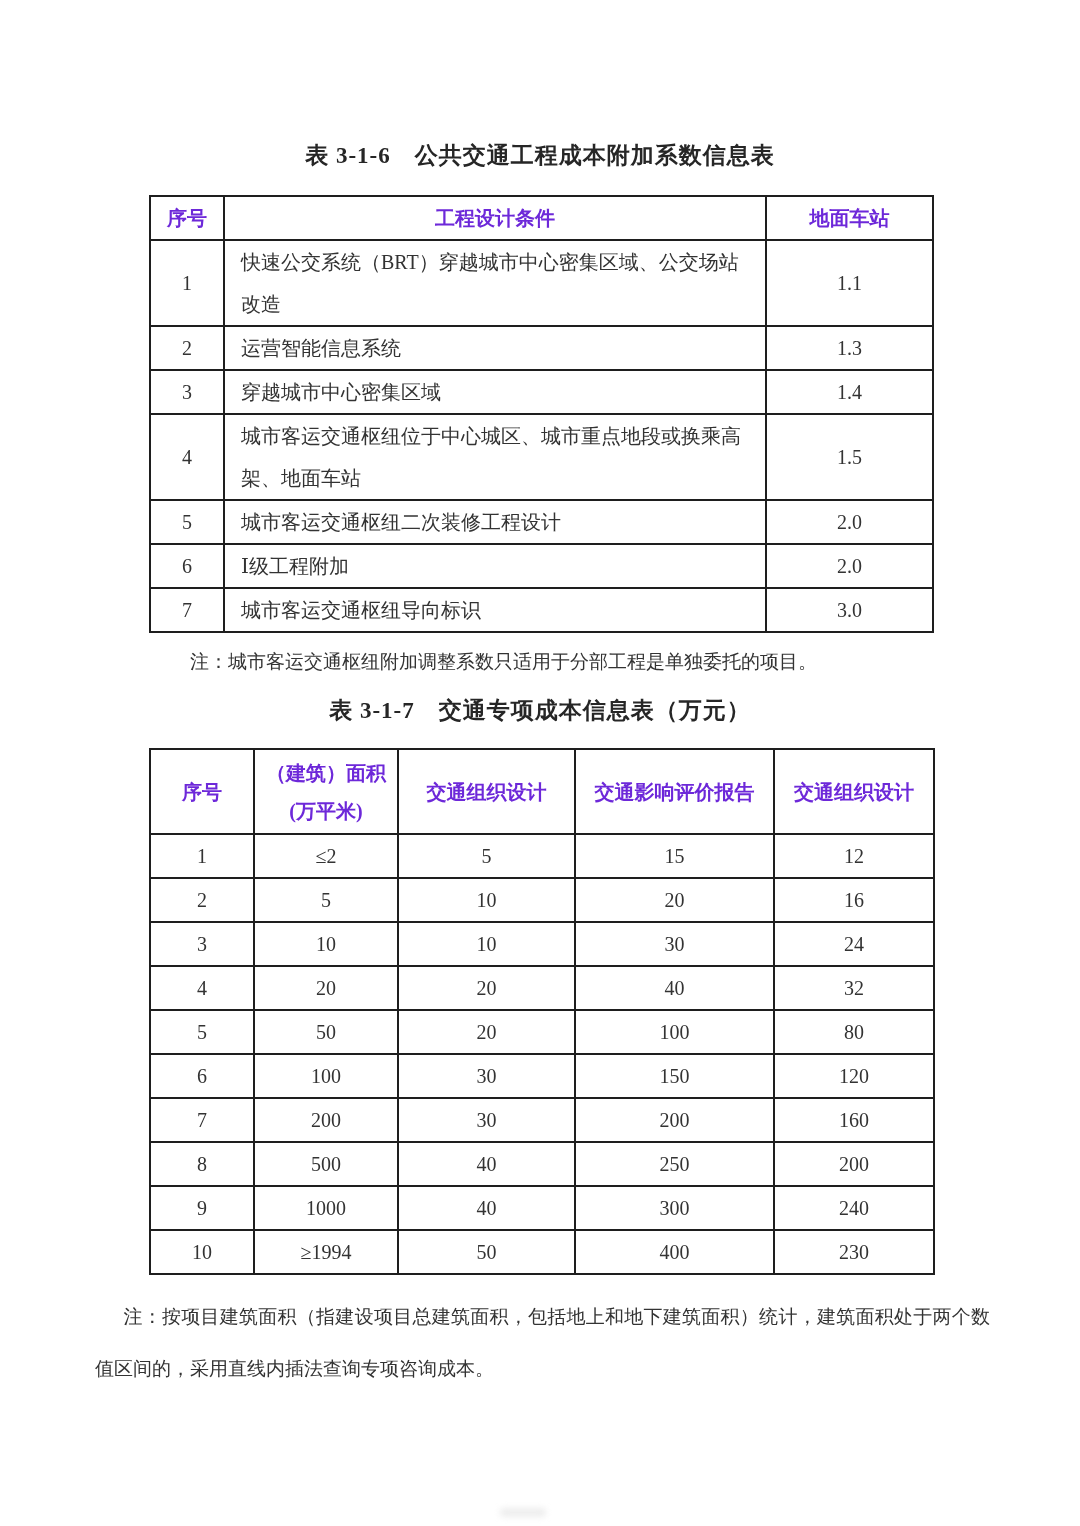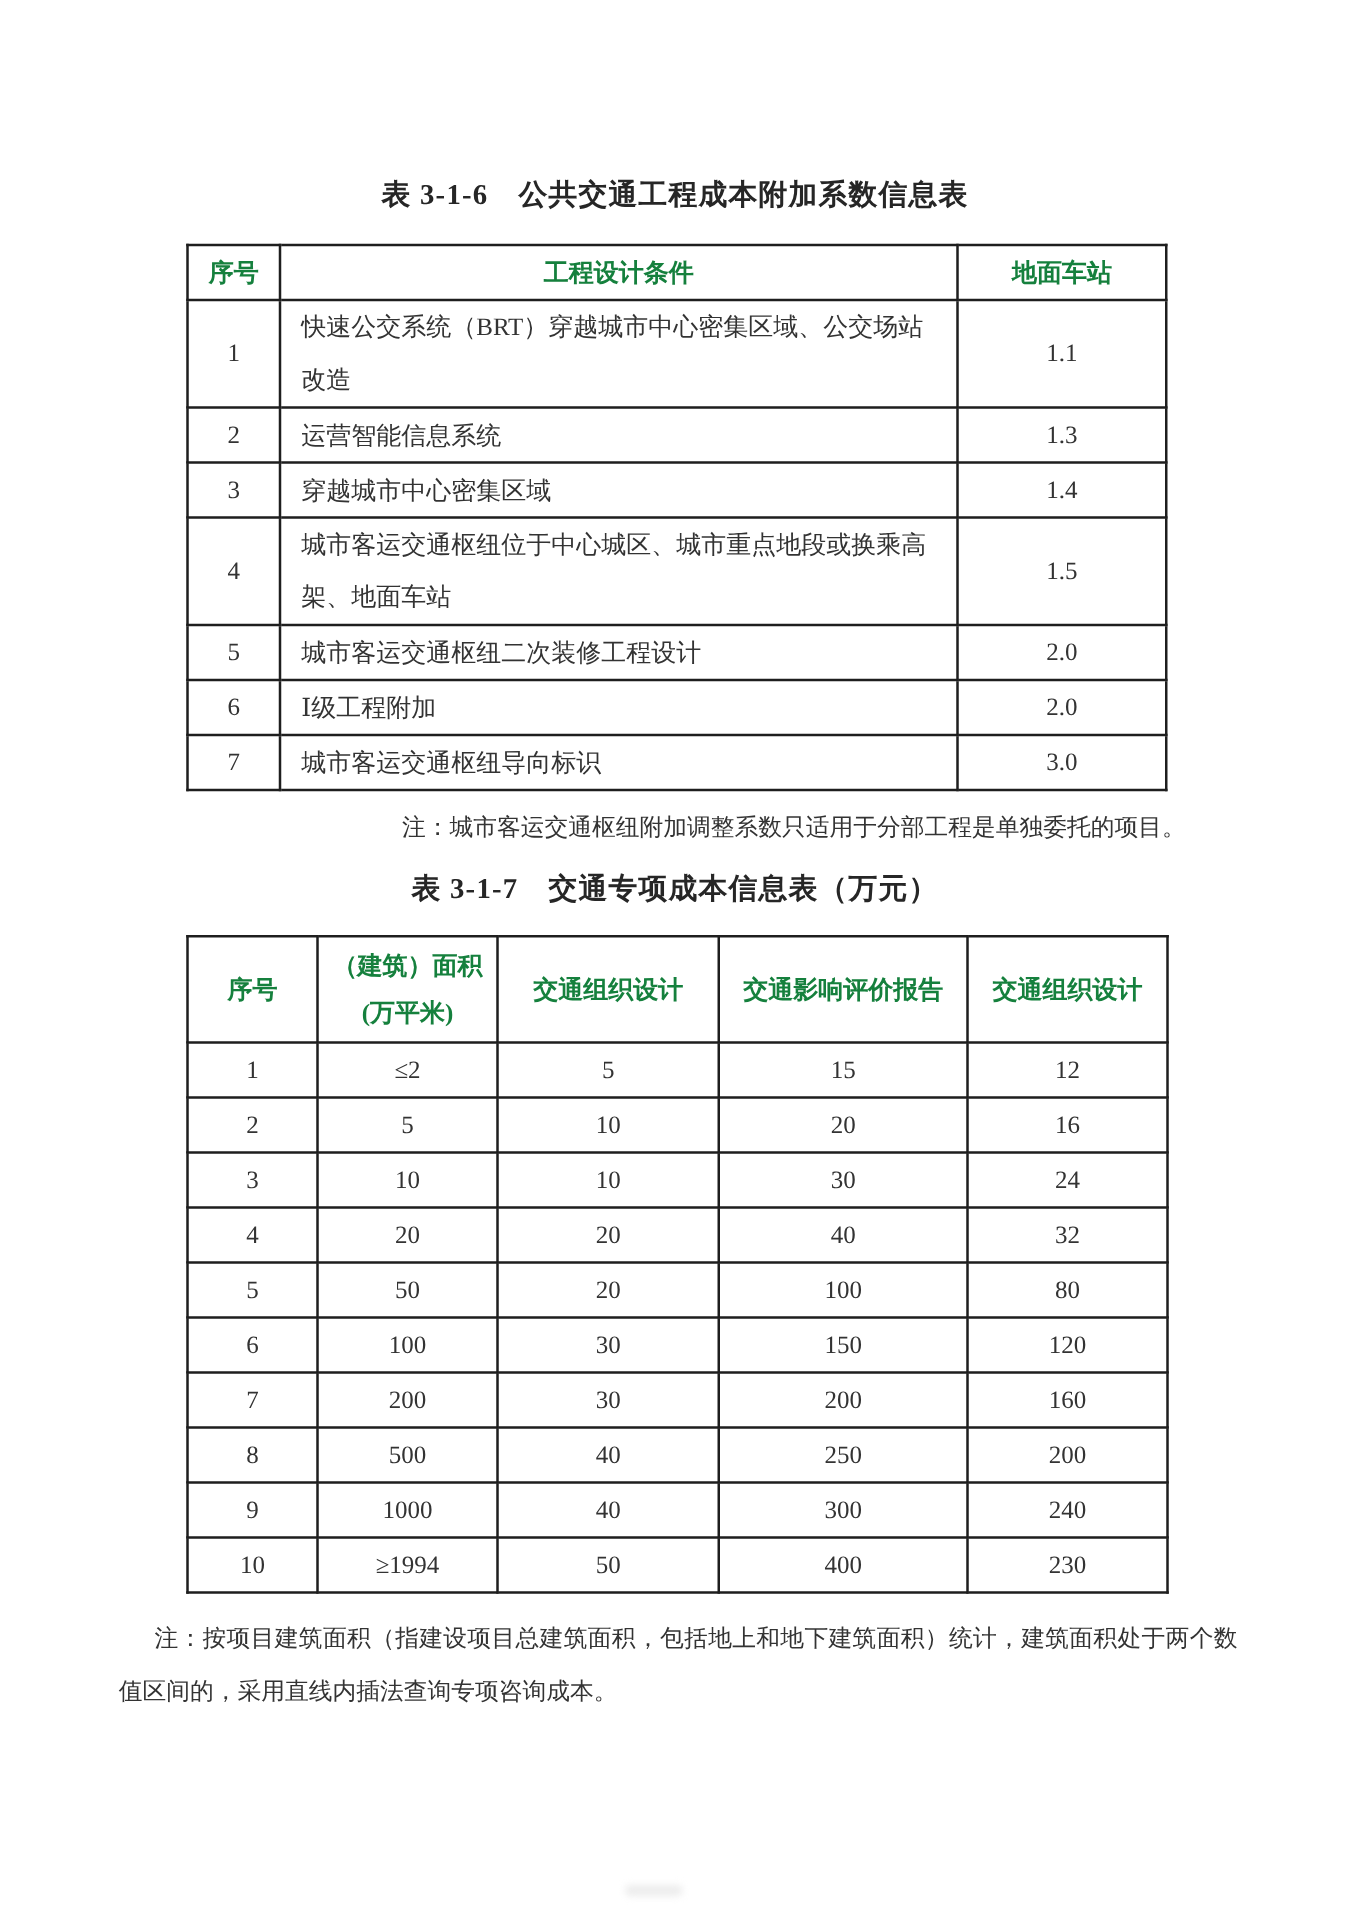--- a/index.html
+++ b/index.html
@@ -35,42 +35,41 @@
     color: #333333;
   }
   .t1 { width: 783px; margin-top: 24px; }
   .t2 { width: 784px; margin-top: 22px; }
   th, td {
     border: 2px solid #1e1e1e;
     text-align: center;
     vertical-align: middle;
     font-weight: normal;
   }
-  th { font-weight: bold; color: #15803d; }
+  th { font-weight: bold; color: #6d28d9; }
   .r44 { height: 44px; }
   .r86 { height: 86px; }
   .hdr1 { height: 44px; }
   .hdr2 { height: 85px; line-height: 38px; }
   .c-cond {
     text-align: left;
     padding-left: 16px;
     padding-right: 10px;
   }
   .dbl .c-cond { line-height: 42px; }
   .note {
     font-size: 19px;
     color: #333333;
-    text-align: center;
   }
   .note-1 {
     margin: 16px 0 0 190px;
   }
   .note-2 {
     margin: 16px 90px 0 95px;
-    line-height: 42px;
+    line-height: 52px;
     text-indent: 1.5em;
     text-align: justify;
   }
   .footer-artifact {
     position: absolute;
     left: 500px;
     top: 1508px;
     width: 46px;
     height: 9px;
     background: #ededed;

